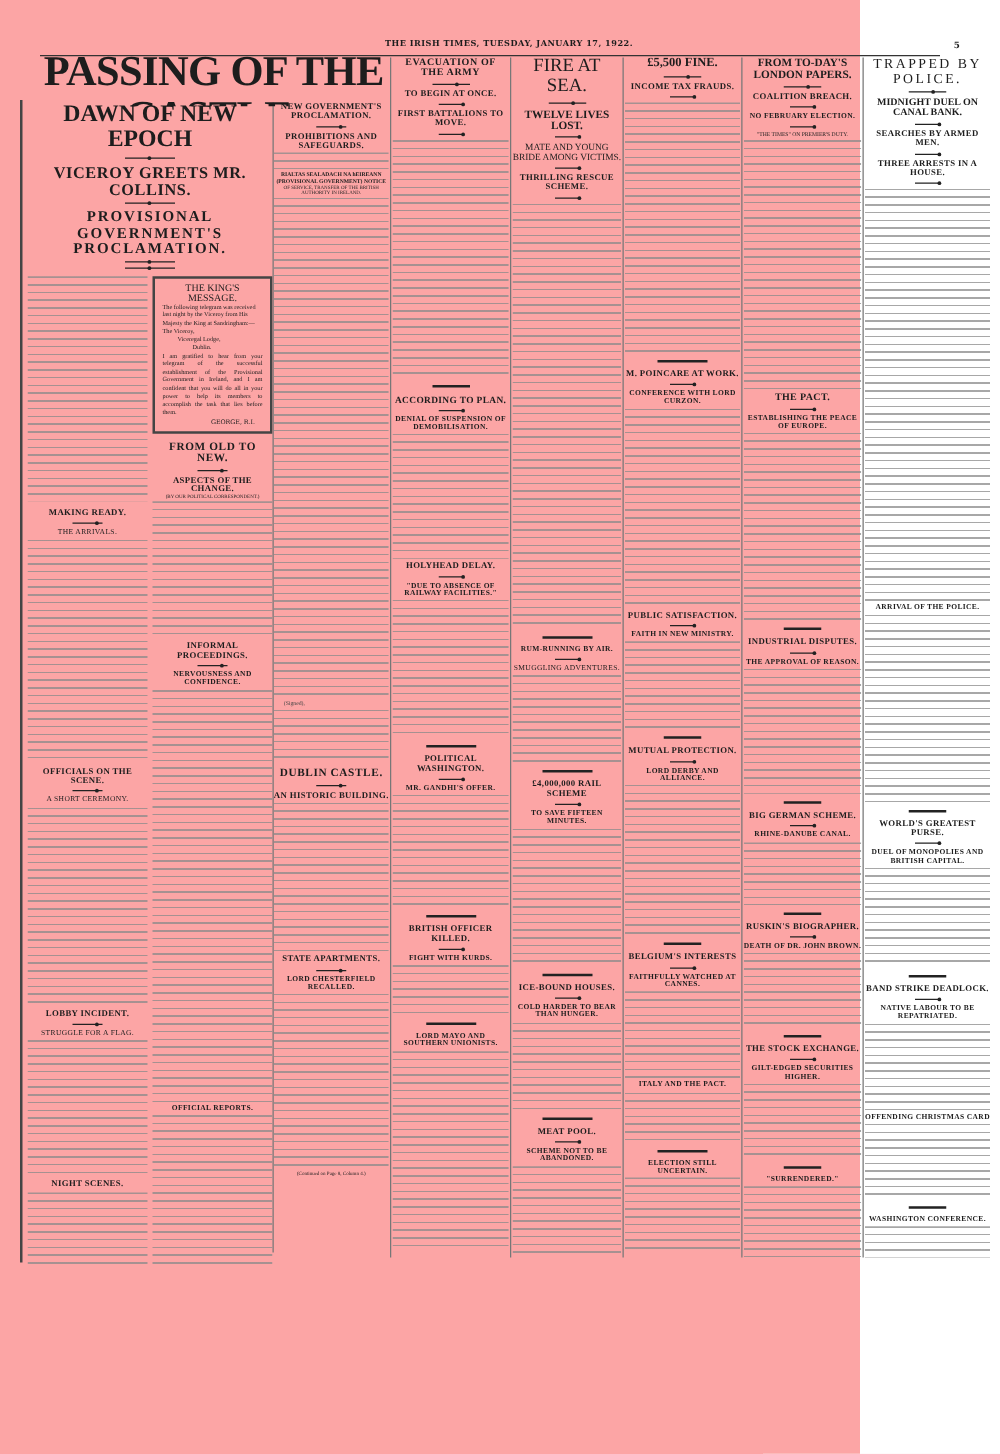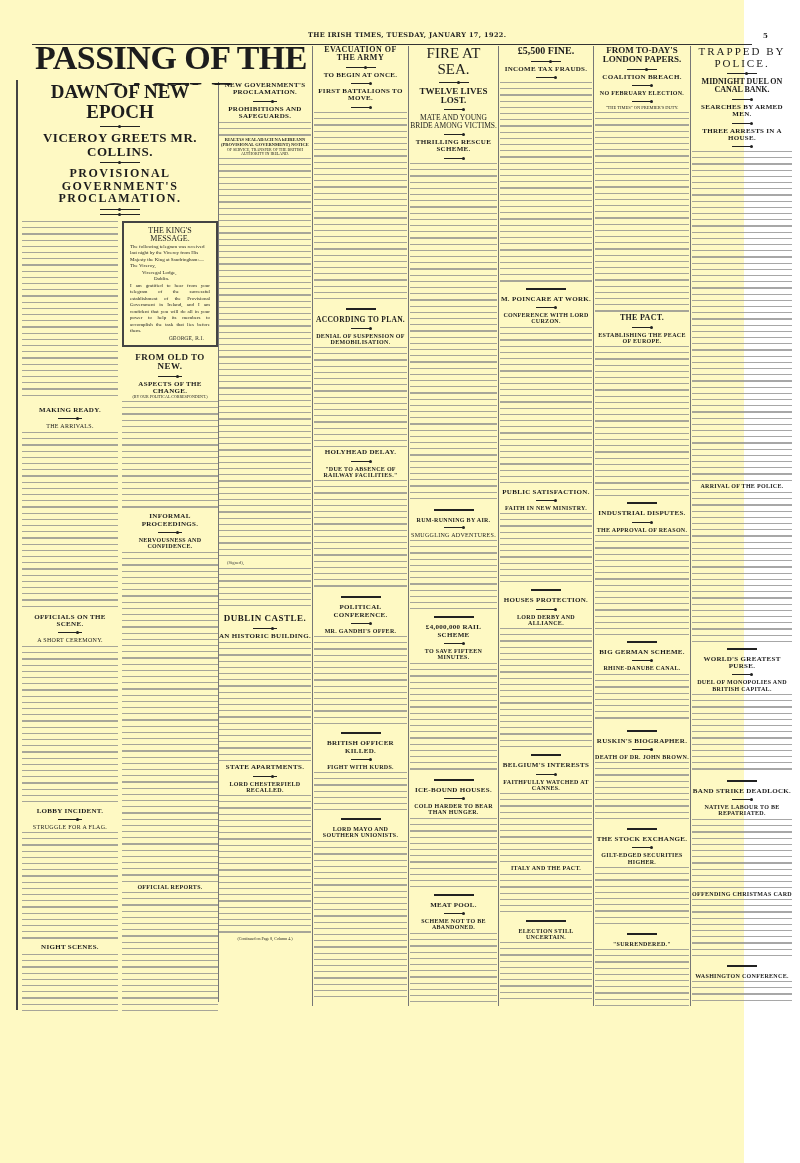--- a/index.html
+++ b/index.html
@@ -1,17 +1,17 @@
 <!DOCTYPE html>
 <html><head>
 <meta charset="utf-8">
 <style>
   html, body { margin:0; padding:0; background:#fff; }
   body { width:800px; height:1163px; position:relative; overflow:hidden; font-family:"DejaVu Serif", serif; color:#1d1d1d; }
-  .page { position:absolute; left:0; top:0; width:744px; height:1163px; background:#fef9c3; }
+  .page { position:absolute; left:0; top:0; width:688px; height:1163px; background:#fca5a5; }
   .masthead { position:absolute; left:32px; top:34px; width:720px; height:10px; border-bottom:1px solid #333; }
   .mast-title { position:absolute; left:308px; top:31px; font-size:6.5px; font-weight:bold; letter-spacing:0.4px; white-space:nowrap; }
   .page-no { position:absolute; left:763px; top:31px; font-size:7px; font-weight:bold; }
   .left-rule { position:absolute; left:16px; top:80px; width:2px; height:930px; background:#444; }
   .col { position:absolute; overflow:hidden; }
   .vrule { position:absolute; width:1px; background:#777; }
   .hl { text-align:center; font-family:"Liberation Serif", serif; line-height:1.05; margin:0; }
   .hl1 { font-size:34px; letter-spacing:-0.5px; }
   .hl2 { font-size:22px; }
   .hl4 { font-size:9px; font-weight:bold; letter-spacing:0.5px; }
@@ -131,21 +131,21 @@
     <div class="thick" style="width:30px"></div>
     <div class="hl hl5" style="font-size:7.5px;">ACCORDING TO PLAN.</div>
     <div class="orn" style="width:20px"></div>
     <div class="hl hl6" style="font-weight:bold;">DENIAL OF SUSPENSION OF DEMOBILISATION.</div>
     <div class="dash-lines" style="--h:100px"></div>
     <div class="hl hl5">HOLYHEAD DELAY.</div>
     <div class="orn" style="width:20px"></div>
     <div class="hl hl6" style="font-weight:bold;">"DUE TO ABSENCE OF RAILWAY FACILITIES."</div>
     <div class="dash-lines" style="--h:110px"></div>
     <div class="thick" style="width:40px"></div>
-    <div class="hl hl5">POLITICAL CONFERENCE.</div>
+    <div class="hl hl5">POLITICAL WASHINGTON.</div>
     <div class="orn" style="width:20px"></div>
     <div class="hl hl6" style="font-weight:bold;">MR. GANDHI'S OFFER.</div>
     <div class="dash-lines" style="--h:90px"></div>
     <div class="thick" style="width:40px"></div>
     <div class="hl hl5">BRITISH OFFICER KILLED.</div>
     <div class="orn" style="width:20px"></div>
     <div class="hl hl6" style="font-weight:bold;">FIGHT WITH KURDS.</div>
     <div class="dash-lines" style="--h:40px"></div>
     <div class="thick" style="width:40px"></div>
     <div class="hl hl6" style="font-weight:bold;">LORD MAYO AND SOUTHERN UNIONISTS.</div>
@@ -193,21 +193,21 @@
     <div class="thick" style="width:40px"></div>
     <div class="hl hl5">M. POINCARE AT WORK.</div>
     <div class="orn" style="width:20px"></div>
     <div class="hl hl6" style="font-weight:bold;">CONFERENCE WITH LORD CURZON.</div>
     <div class="dash-lines" style="--h:160px"></div>
     <div class="hl hl5">PUBLIC SATISFACTION.</div>
     <div class="orn" style="width:20px"></div>
     <div class="hl hl6" style="font-weight:bold;">FAITH IN NEW MINISTRY.</div>
     <div class="dash-lines" style="--h:70px"></div>
     <div class="thick" style="width:30px"></div>
-    <div class="hl hl5">HOUSES PROTECTION.</div>
+    <div class="hl hl5">MUTUAL PROTECTION.</div>
     <div class="orn" style="width:20px"></div>
     <div class="hl hl6" style="font-weight:bold;">LORD DERBY AND ALLIANCE.</div>
     <div class="dash-lines" style="--h:120px"></div>
     <div class="thick" style="width:30px"></div>
     <div class="hl hl5">BELGIUM'S INTERESTS</div>
     <div class="orn" style="width:20px"></div>
     <div class="hl hl6" style="font-weight:bold;">FAITHFULLY WATCHED AT CANNES.</div>
     <div class="dash-lines" style="--h:70px"></div>
     <div class="hl hl6" style="font-weight:bold;">ITALY AND THE PACT.</div>
     <div class="dash-lines" style="--h:40px"></div>

